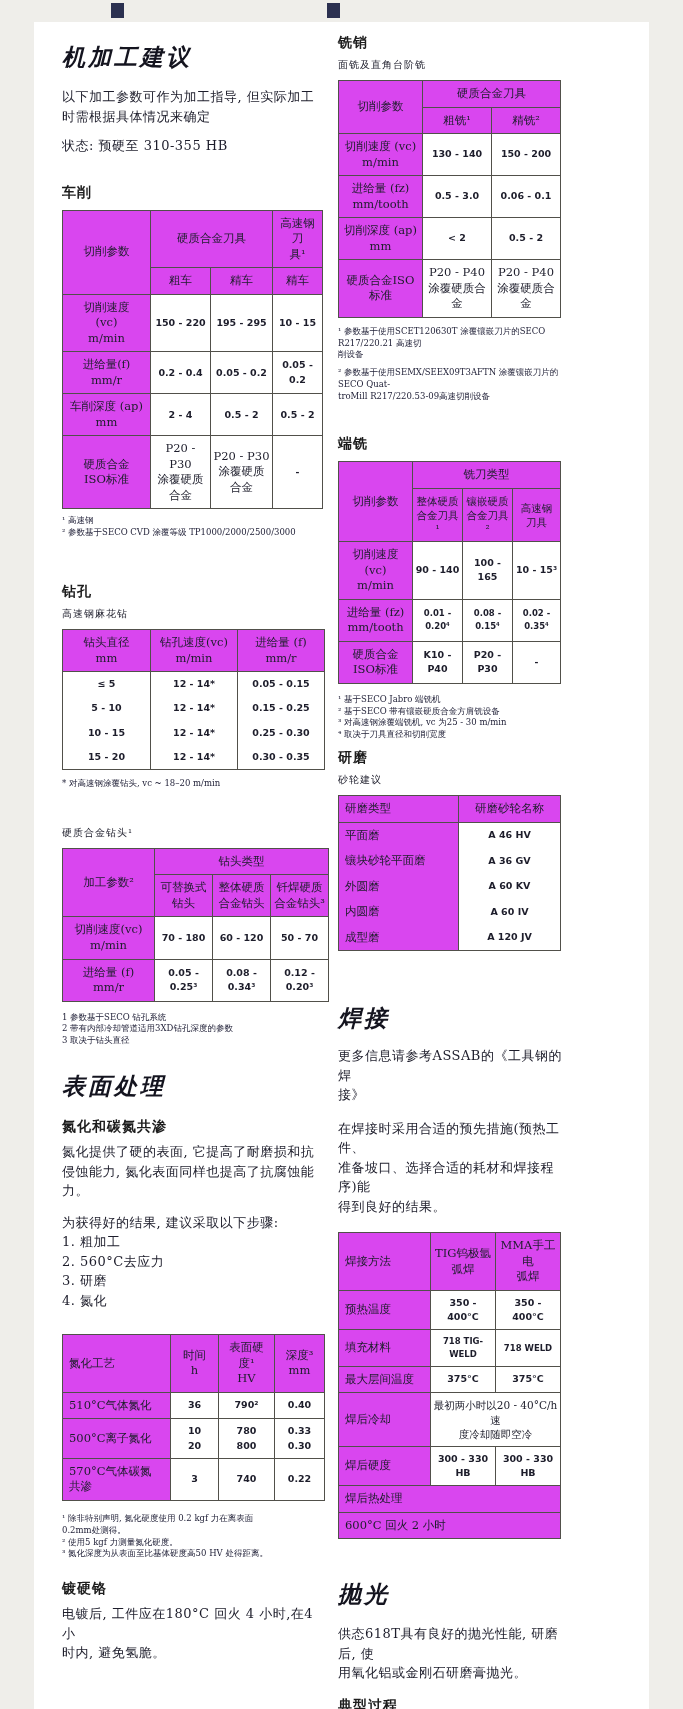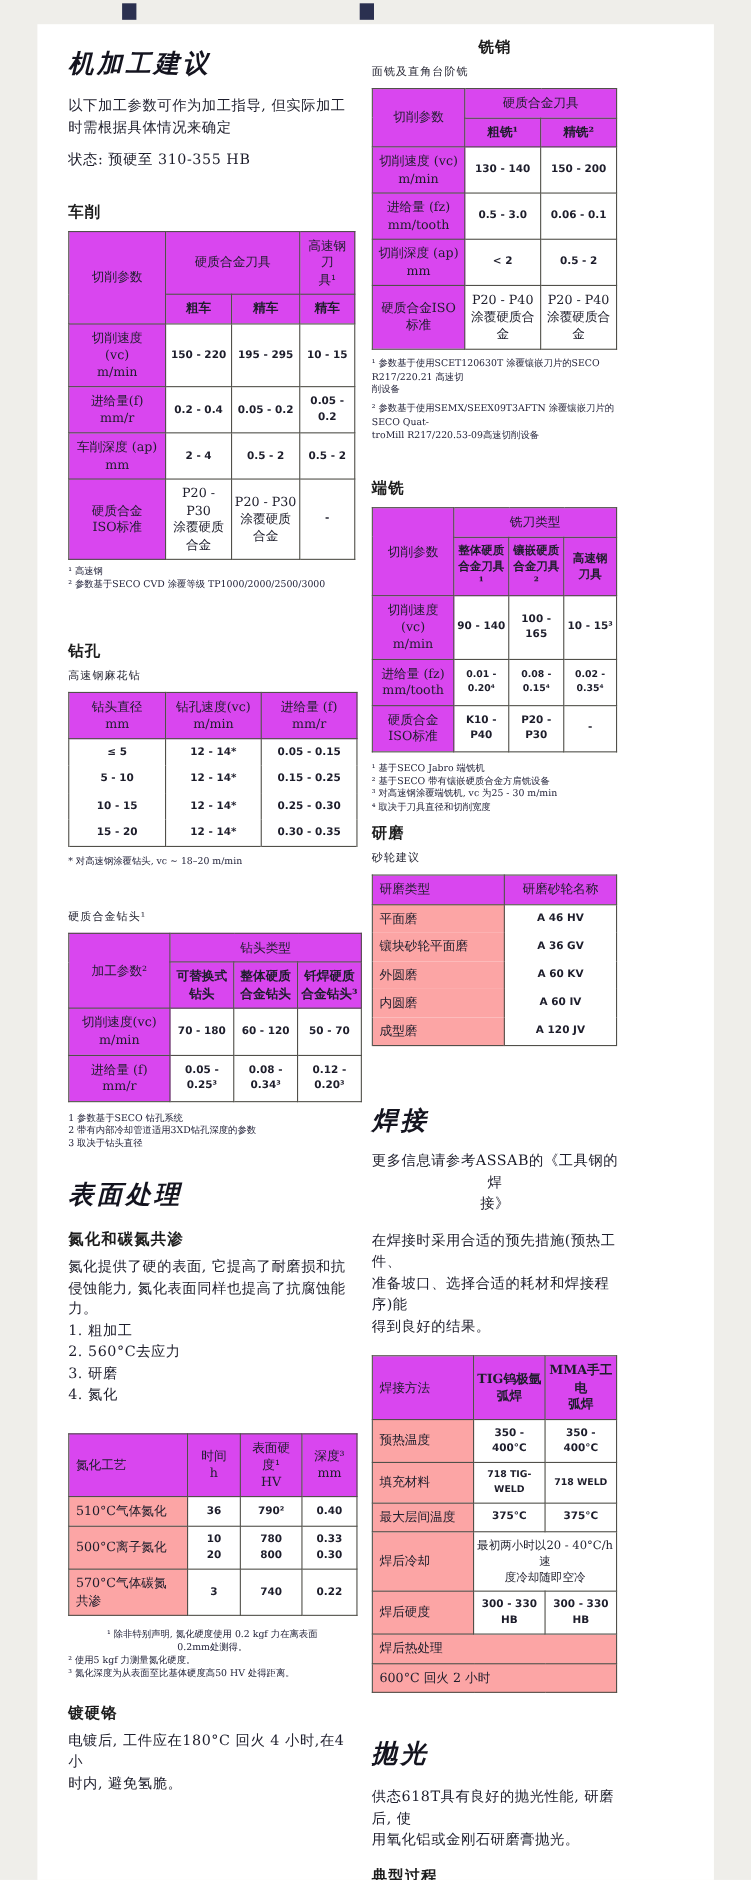--- a/index.html
+++ b/index.html
@@ -12,25 +12,25 @@
   .col-right{left:338px;width:224px;}
   .h1{font-size:23px;font-weight:bold;font-style:italic;letter-spacing:3px;color:#14141f;}
   .h2{font-family:"DejaVu Sans",sans-serif;font-size:14px;font-weight:bold;color:#1d1d1d;letter-spacing:1px;}
   .sub{font-size:10px;letter-spacing:1px;}
   .p{font-size:13px;line-height:1.5;white-space:pre-line;letter-spacing:0.5px;}
   .fn{font-size:8.5px;line-height:1.4;white-space:pre-line;color:#23233a;}
   table{border-collapse:collapse;table-layout:fixed;}
   td{border:1px solid #51504a;vertical-align:middle;text-align:center;padding:5px 2px;}
   .t{border:1.5px solid #51504a;}
   .lbl{background:#d946ef;font-size:11.5px;white-space:pre-line;line-height:1.35;}
-  .lblw{background:#fca5a5;font-size:11.5px;white-space:pre-line;text-align:left;padding-left:6px;line-height:1.35;}
-  .bold-sub{font-weight:bold;}
+  .lblw{background:#d946ef;font-size:11.5px;white-space:pre-line;text-align:left;padding-left:6px;line-height:1.35;}
+  .bold-sub{font-weight:normal;}
   .val{font-family:"DejaVu Sans",sans-serif;font-size:9.5px;font-weight:bold;white-space:pre-line;line-height:1.5;}
   .open td.nb{border-top:0;border-bottom:0;}.mt6{margin-top:6px;}.mt8{margin-top:8px;}.mt10{margin-top:10px;}
-  .mt12{margin-top:12px;text-align:center;}.mt14{margin-top:14px;}.mt16{margin-top:16px;}
+  .mt12{margin-top:12px;}.mt14{margin-top:14px;}.mt16{margin-top:16px;}
   .mt20{margin-top:20px;}.mt24{margin-top:24px;}.mt28{margin-top:28px;}.mt32{margin-top:32px;}
   .mt36{margin-top:36px;}.mt40{margin-top:40px;}.mt44{margin-top:44px;}.mt52{margin-top:52px;}
   .mb8{margin-bottom:8px;}
 </style>
 </head>
 <body>
 
 <div class="page"></div>
 <div class="mark" style="left:111px;top:3px;"></div>
 <div class="mark" style="left:327px;top:3px;"></div>
@@ -180,20 +180,21 @@
     </table>
   <div class="fn mt10">1 参数基于SECO 钻孔系统</div>
   <div class="fn">2 带有内部冷却管道适用3XD钻孔深度的参数</div>
   <div class="fn">3 取决于钻头直径</div>
 
   <div class="h1 mt24">表面处理</div>
   <div class="h2 mt16">氮化和碳氮共渗</div>
   <div class="p mt6">氮化提供了硬的表面, 它提高了耐磨损和抗
 侵蚀能力, 氮化表面同样也提高了抗腐蚀能
 力。</div>
+  <div class="p mt12">为获得好的结果, 建议采取以下步骤:</div>
   <div class="p">1. 粗加工</div>
   <div class="p">2. 560°C去应力</div>
   <div class="p">3. 研磨</div>
   <div class="p">4. 氮化</div>
 
   <table class="t mt24" style="width:262px;margin-top:24px;">
     <colgroup>
         <col style="width:108px;">
         <col style="width:48px;">
         <col style="width:56px;">

